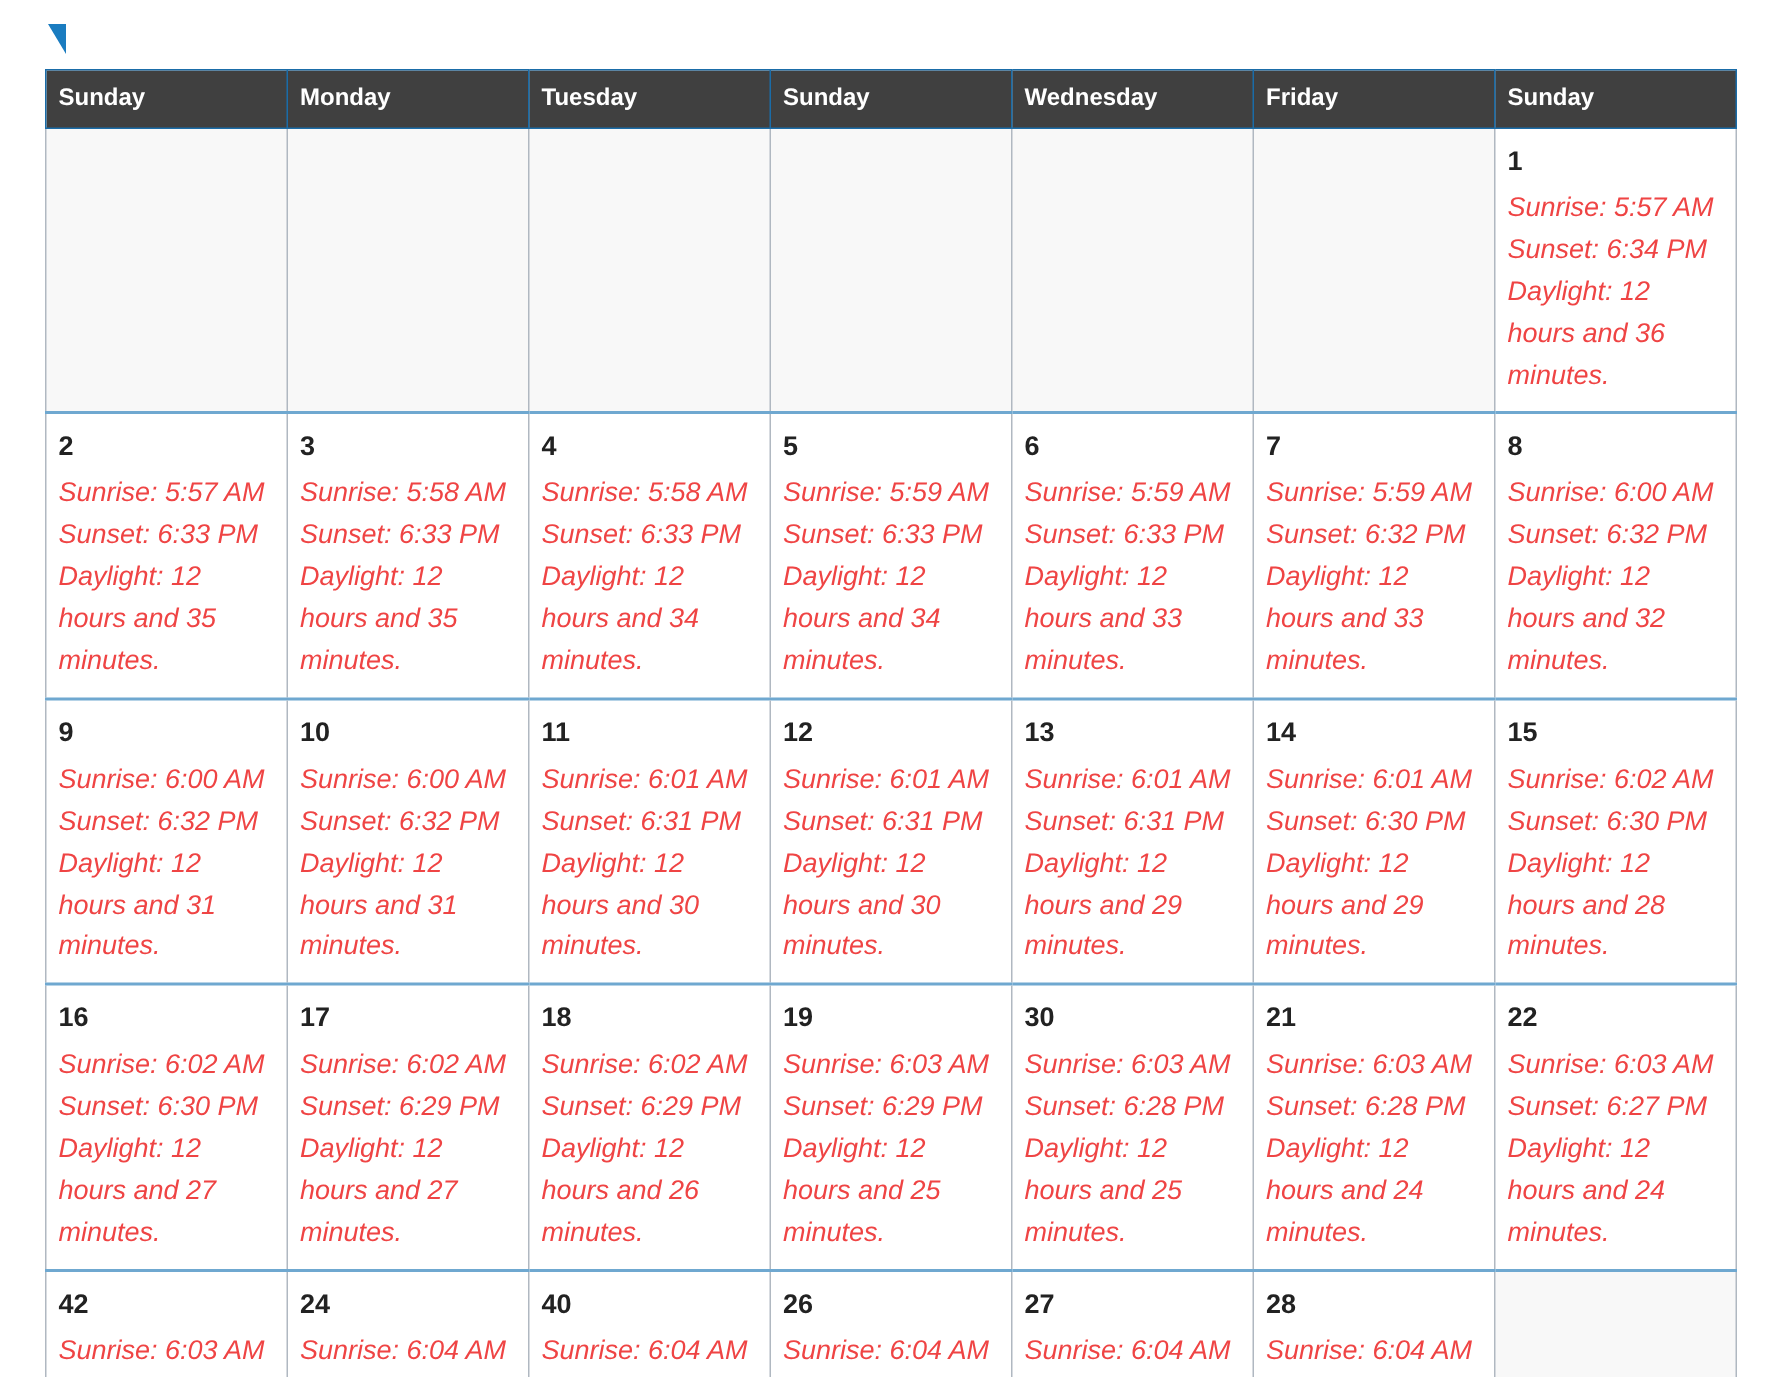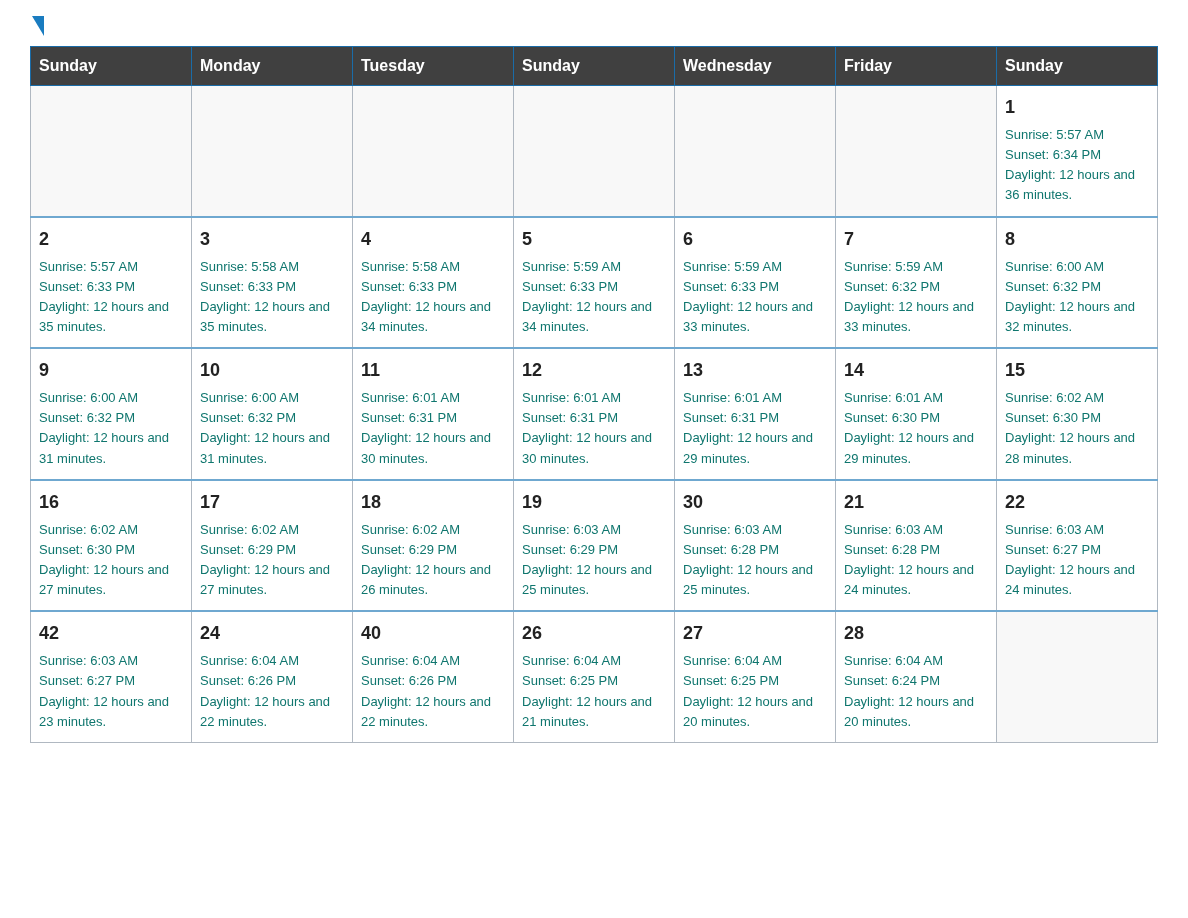--- a/index.html
+++ b/index.html
@@ -82,23 +82,24 @@
       background: #fff;
     }
     #calendar tbody tr td .day-num {
       font-size: 18px;
       font-weight: bold;
       color: #222;
       display: block;
       margin-bottom: 4px;
     }
     #calendar tbody tr td .day-info {
-      font-size: 13px;
-      color: #0f766e;
+      font-size: 18px;
+      color: #ef4444;
       line-height: 1.55;
+      font-style: italic;
     }
     #calendar tbody tr td.empty {
       background: #f8f8f8;
     }
     #calendar tbody tr:not(:last-child) td {
       border-bottom: 2px solid #6fa8d0;
     }
   </style>
 </head>
 <body>

